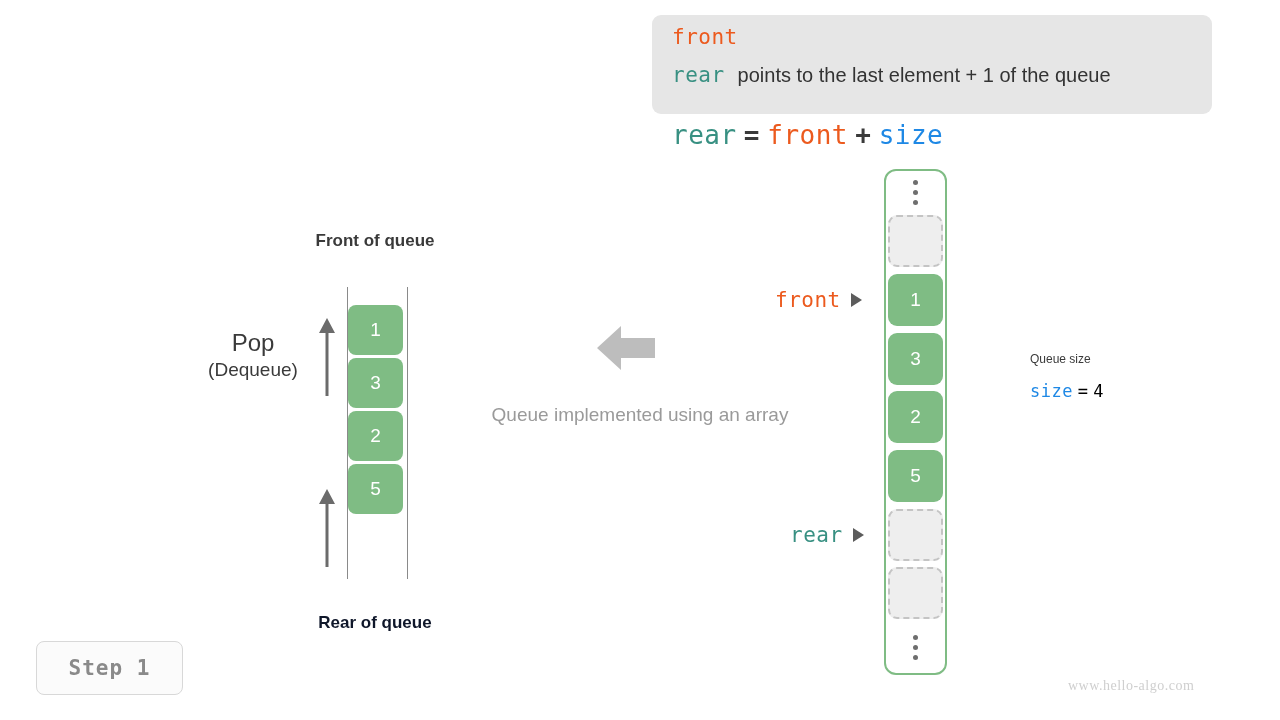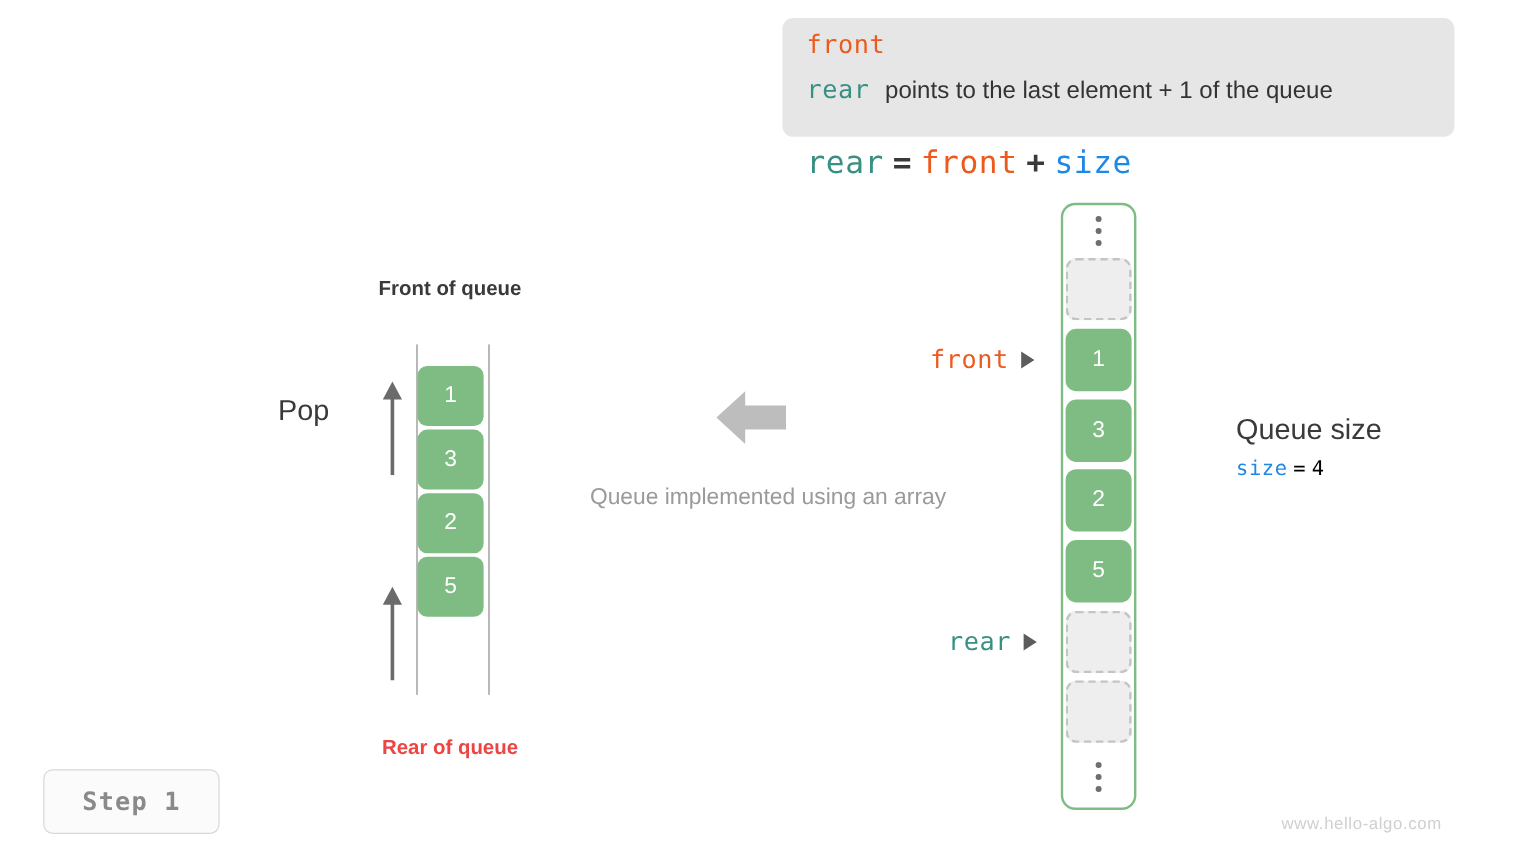--- a/index.html
+++ b/index.html
@@ -82,21 +82,21 @@
     color: #3a3a3a;
   }
   .label-rear-of-queue {
     position: absolute;
     left: 255px;
     top: 613px;
     width: 240px;
     text-align: center;
     font-size: 17px;
     font-weight: bold;
-    color: #ef4444;
+    color: #0f172a;
   }
   .rail {
     position: absolute;
     width: 1px;
     background: #8a8a8a;
     top: 287px;
     height: 292px;
   }
   .rail-left  { left: 347px; }
   .rail-right { left: 407px; }
@@ -223,21 +223,21 @@
   }
 
   
   .size-block {
     position: absolute;
     left: 1030px;
     top: 344px;
     white-space: nowrap;
   }
   .size-title {
-    font-size: 24px;
+    font-size: 12px;
     color: #3a3a3a;
     line-height: 30px;
   }
   .size-expr {
     font-size: 17px;
     line-height: 34px;
   }
 
   
   .step-badge {
@@ -257,21 +257,21 @@
     font-size: 21px;
     color: #8a8a8a;
     letter-spacing: 1px;
   }
 
   
   .watermark {
     position: absolute;
     left: 1068px;
     top: 678px;
-    font-family: Liberation Sans, sans-serif;
+    font-family: Liberation Serif, serif;
     font-size: 14px;
     color: #cfcfcf;
     letter-spacing: 0.5px;
   }
 </style>
 </head>
 <body>
 
 <div class="stage">
 
@@ -299,20 +299,21 @@
   <div class="rail rail-left"></div>
   <div class="rail rail-right"></div>
 
   <div class="lq-cell" style="top:305px">1</div>
   <div class="lq-cell" style="top:358px">3</div>
   <div class="lq-cell" style="top:411px">2</div>
   <div class="lq-cell" style="top:464px">5</div>
 
   <div class="op-label" style="left:163px; top:330px">
     <span class="op-name">Pop</span>
+    <span class="op-alt">(Dequeue)</span>
   </div>
   <svg class="up-arrow" style="left:316px; top:316px" width="22" height="80" viewBox="0 0 22 80">
     <line x1="11" y1="80" x2="11" y2="12" stroke="#6b6b6b" stroke-width="3"></line>
     <polygon points="11,2 3,17 19,17" fill="#6b6b6b"></polygon>
   </svg>
 
   <svg class="up-arrow" style="left:316px; top:487px" width="22" height="80" viewBox="0 0 22 80">
     <line x1="11" y1="80" x2="11" y2="12" stroke="#6b6b6b" stroke-width="3"></line>
     <polygon points="11,2 3,17 19,17" fill="#6b6b6b"></polygon>
   </svg>

